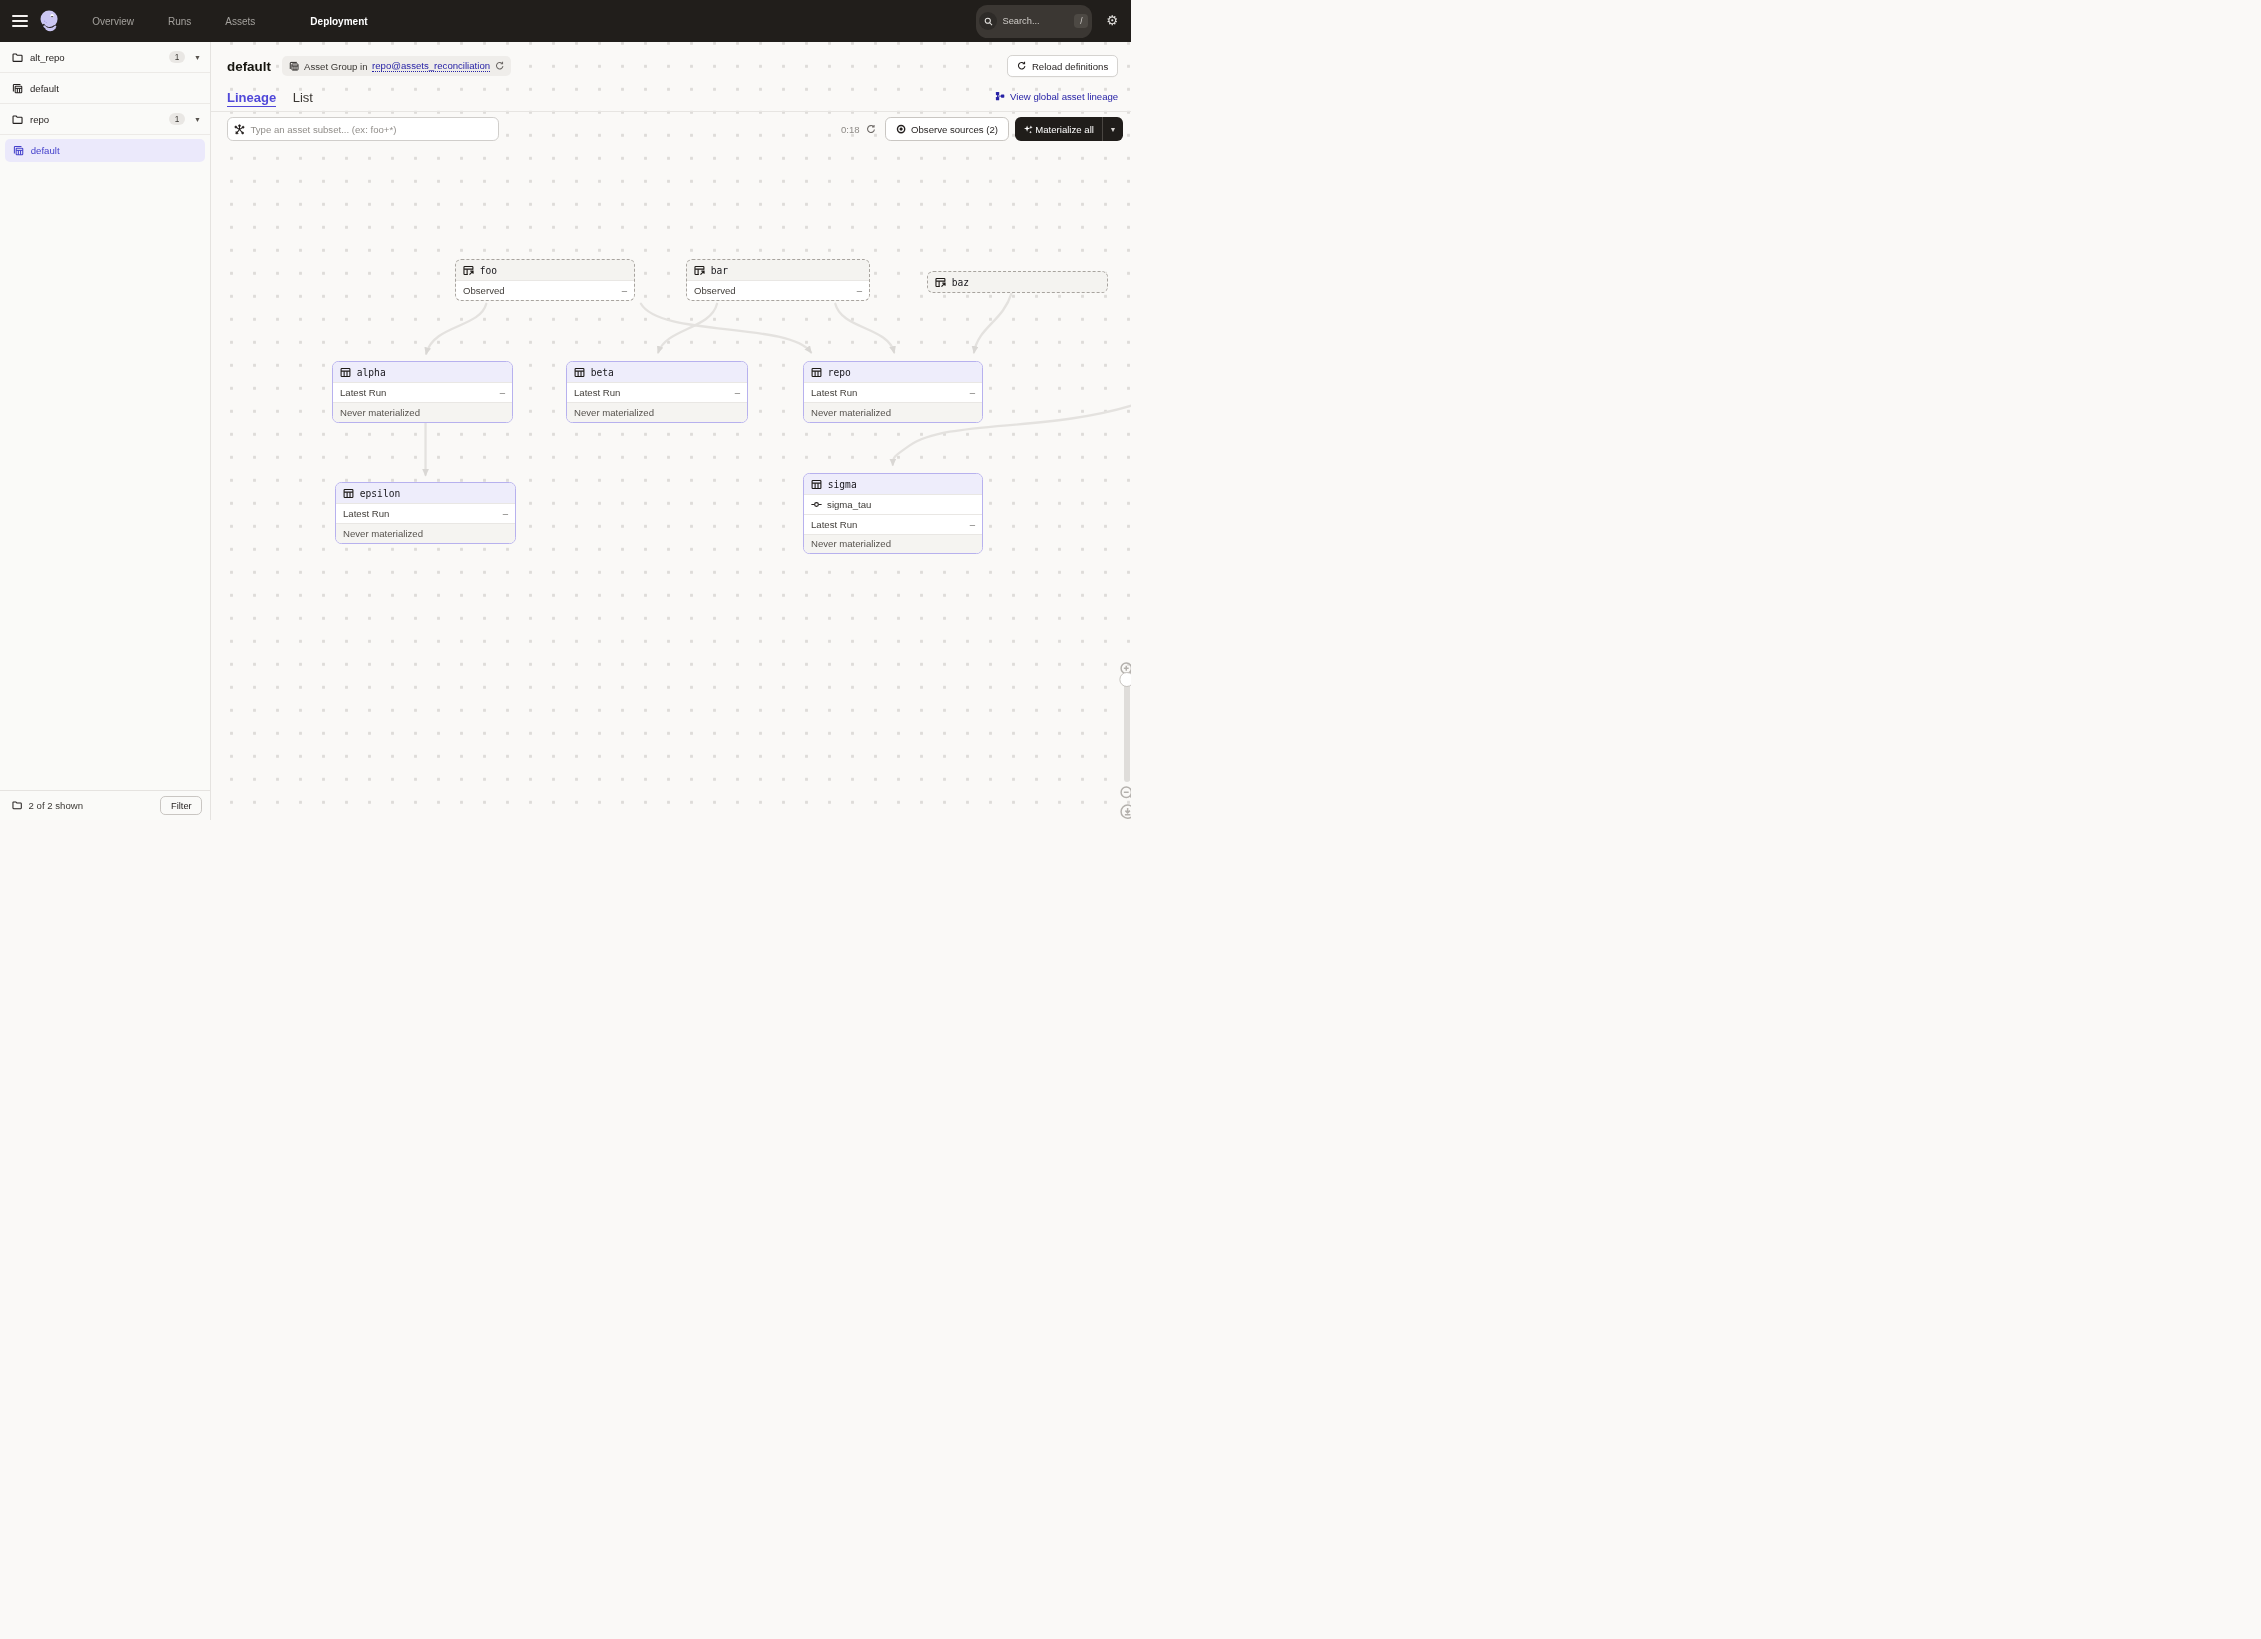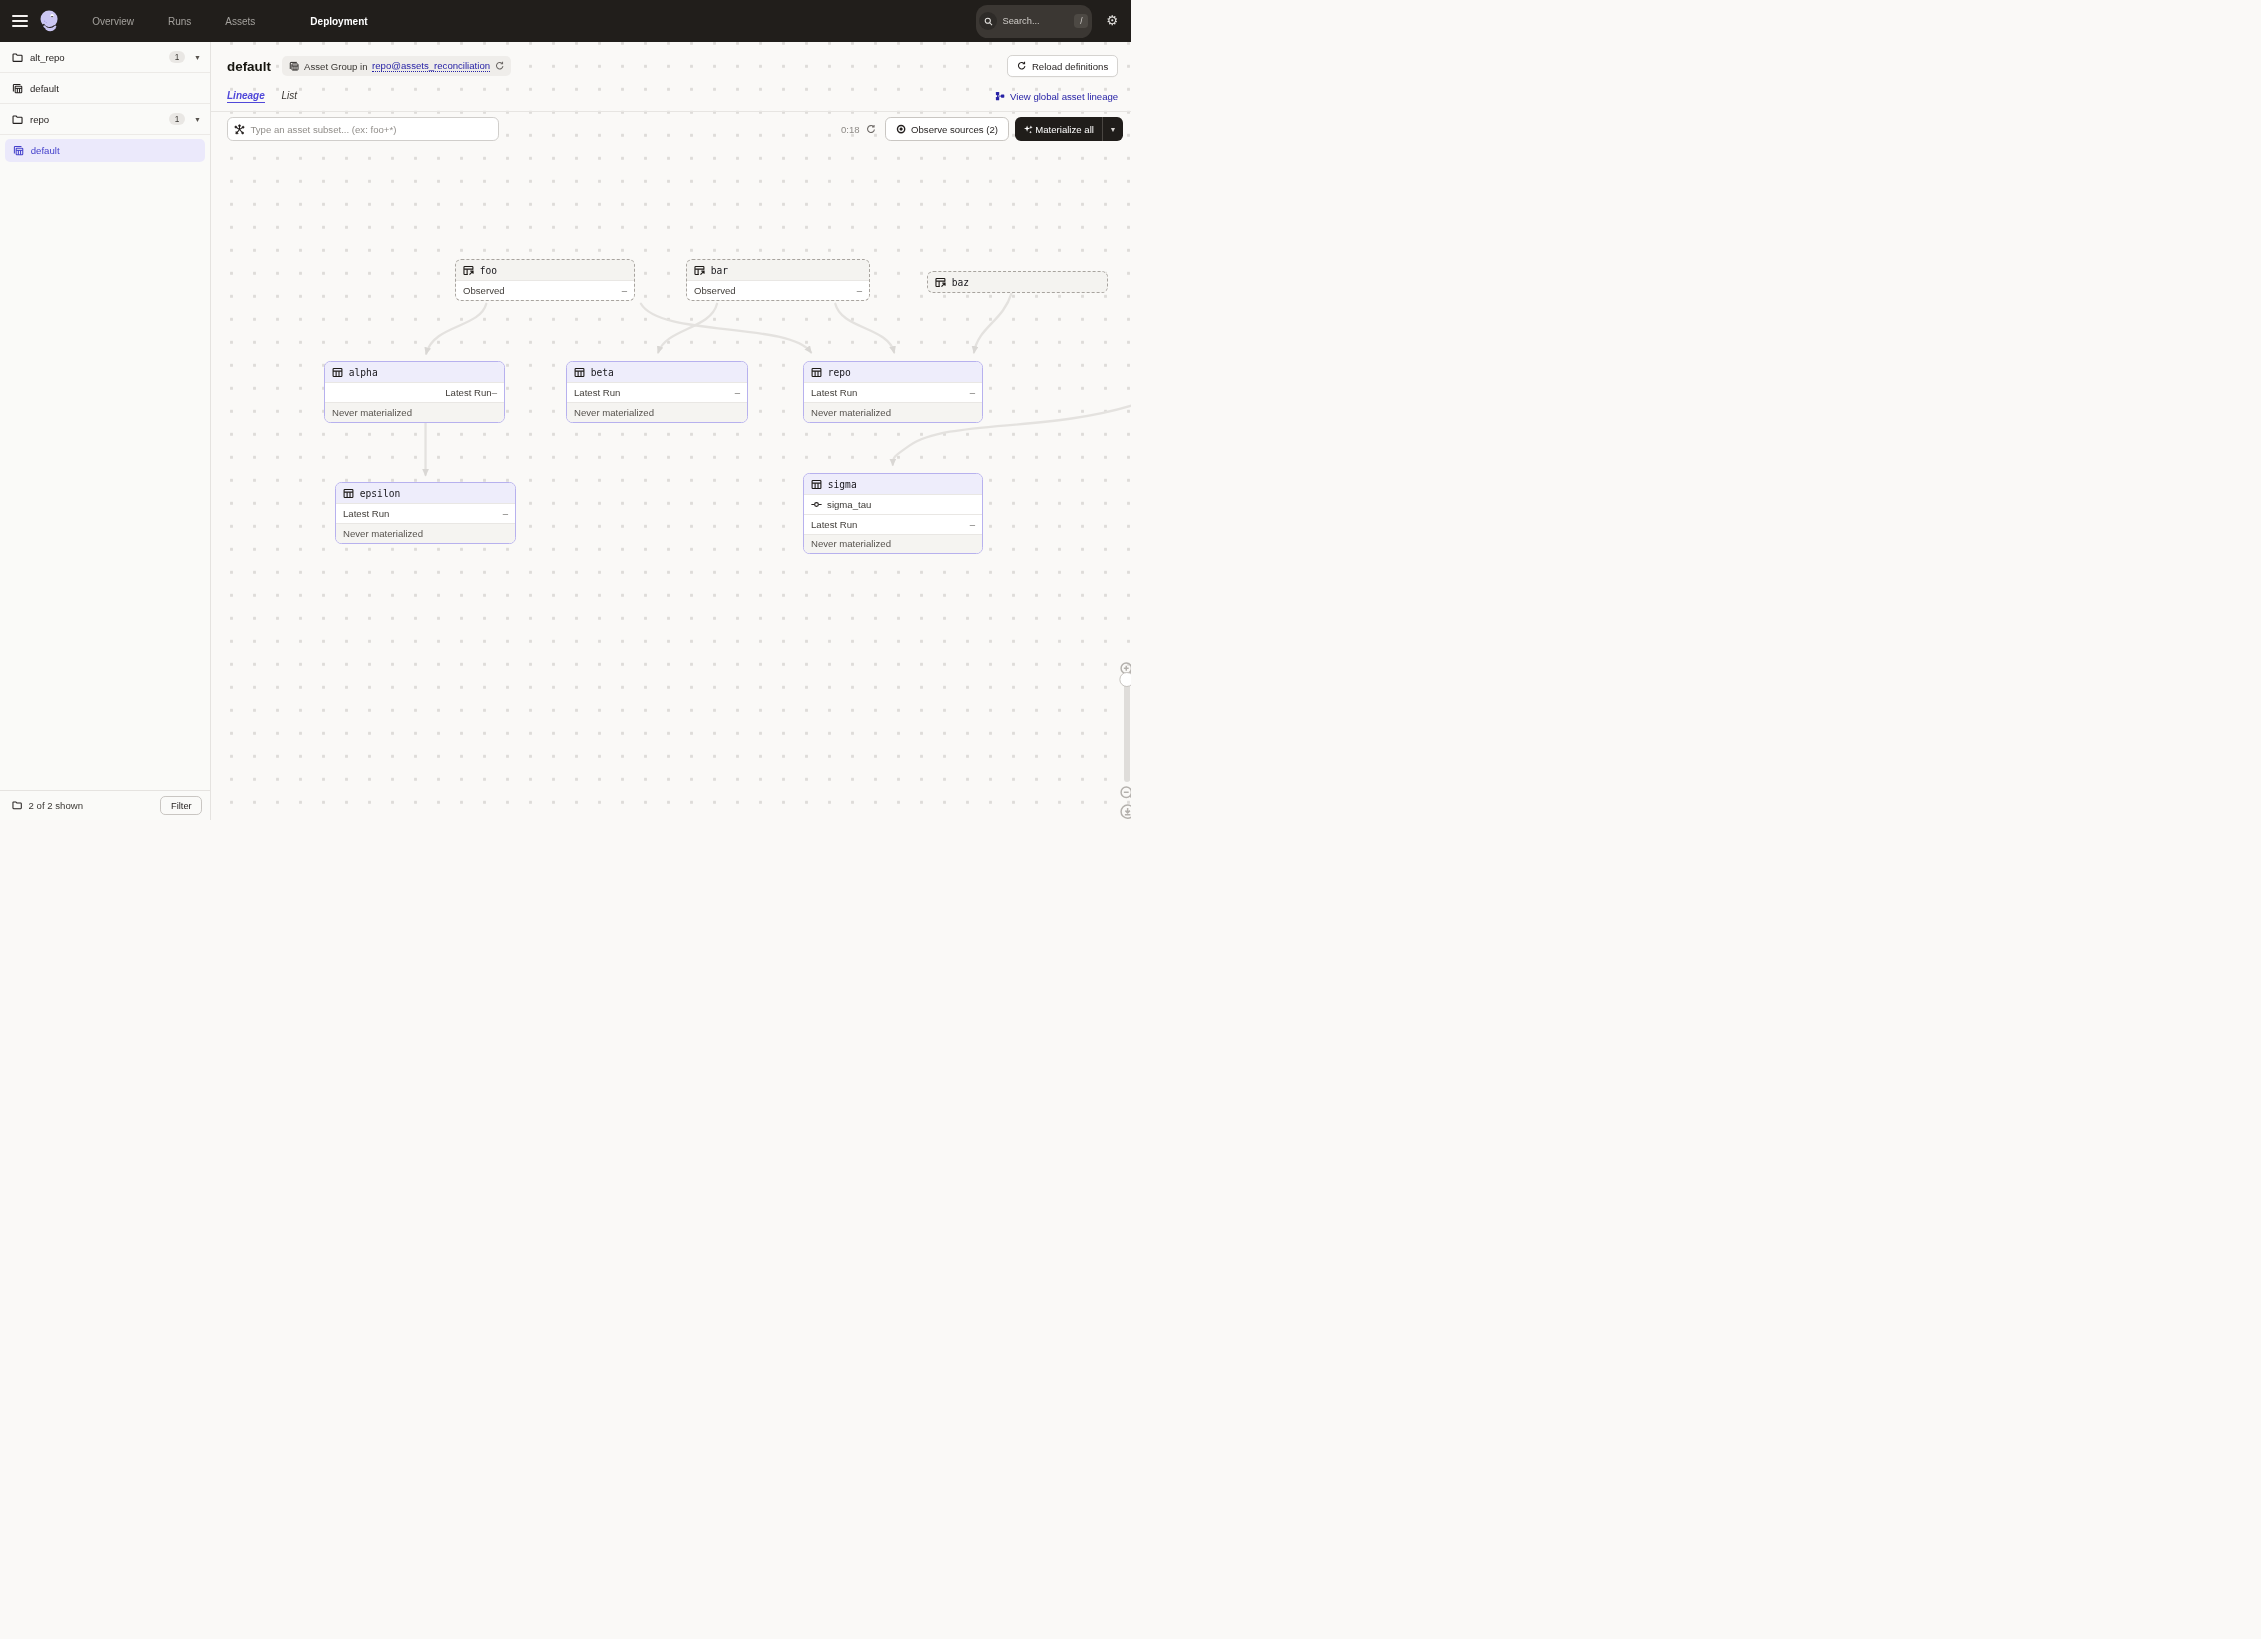--- a/index.html
+++ b/index.html
@@ -62,21 +62,21 @@
   .tag-link { color:#2722A6; border-bottom:0.6px dotted #2722A6; cursor:pointer; }
   .tag-reload { color:#6B6764; width:9.6px; height:9.6px; cursor:pointer; }
   .hdr-spacer { flex:1; }
   .reload-btn { background:#FFFFFF; border:0.6px solid #D5D3D0; border-radius:5.1px; height:22px;
                 display:flex; align-items:center; gap:5.1px; padding:0 9px; font-size:9.6px;
                 color:#231F1E; cursor:pointer; box-shadow:0 0.6px 0.6px rgba(0,0,0,0.04); }
   .reload-btn .sicon { width:9.6px; height:9.6px; }
 
   .tabs-row { height:22.4px; flex:none; display:flex; align-items:flex-start;
               padding:0 12.8px 0 16px; border-bottom:0.6px solid #E7E5E2; }
-  .tab { font-size:10px; padding-bottom:1px; margin-right:16.6px; cursor:pointer; color:#3A3733;font-style:italic; }
+  .tab { font-size:13px; padding-bottom:1px; margin-right:16.6px; cursor:pointer; color:#3A3733; }
   .tab.active { color:#5048D9; font-weight:bold; border-bottom:1.9px solid #5048D9; }
   .global-link { margin-left:auto; display:flex; align-items:center; gap:4.5px; color:#2722A6;
                  font-size:9.6px; cursor:pointer; margin-top:0.6px; }
   .global-link .sicon { width:10.2px; height:10.2px; }
 
   
   .graph { position:relative; flex:1; overflow:hidden; }
   .gtoolbar { position:absolute; left:16px; right:8.3px; top:5.1px; display:flex; align-items:center;
               z-index:5; }
   .subset-input { width:272px; height:24px; background:#FFFFFF; border:0.6px solid #D0CECB;
@@ -380,21 +380,21 @@
               <div class="node-header">
                 <span class="nicon"><svg viewBox="0 0 16 16" fill="none" stroke="currentColor" stroke-width="1.6">
                     <path d="M14.4 7 V3.2 a1 1 0 0 0 -1 -1 h-11 a1 1 0 0 0 -1 1 v9.6 a1 1 0 0 0 1 1 H7"></path>
                     <line x1="1.6" y1="6" x2="14.4" y2="6"></line>
                     <line x1="6" y1="6" x2="6" y2="13.6"></line>
                     <path d="M9.4 14 L14.6 8.8 M10.6 8.8 h4 v4" stroke-width="1.7"></path>
                   </svg></span>
                 <span class="ntitle">baz</span>
               </div>
             </div>
-            <div class="node asset" style="left: 113px; top: 249px; width: 181px; text-align: right;">
+            <div class="node asset" style="left: 121px; top: 249px; width: 181px;">
               <div class="node-header">
                 <span class="nicon"><svg viewBox="0 0 16 16" fill="none" stroke="currentColor" stroke-width="1.6">
                     <rect x="1.6" y="2.2" width="12.8" height="11.6" rx="1"></rect>
                     <line x1="1.6" y1="6" x2="14.4" y2="6"></line>
                     <line x1="6" y1="6" x2="6" y2="13.8"></line>
                     <line x1="10.2" y1="6" x2="10.2" y2="13.8"></line>
                   </svg></span>
                 <span class="ntitle">alpha</span>
               </div>
               <div class="node-row kv">

